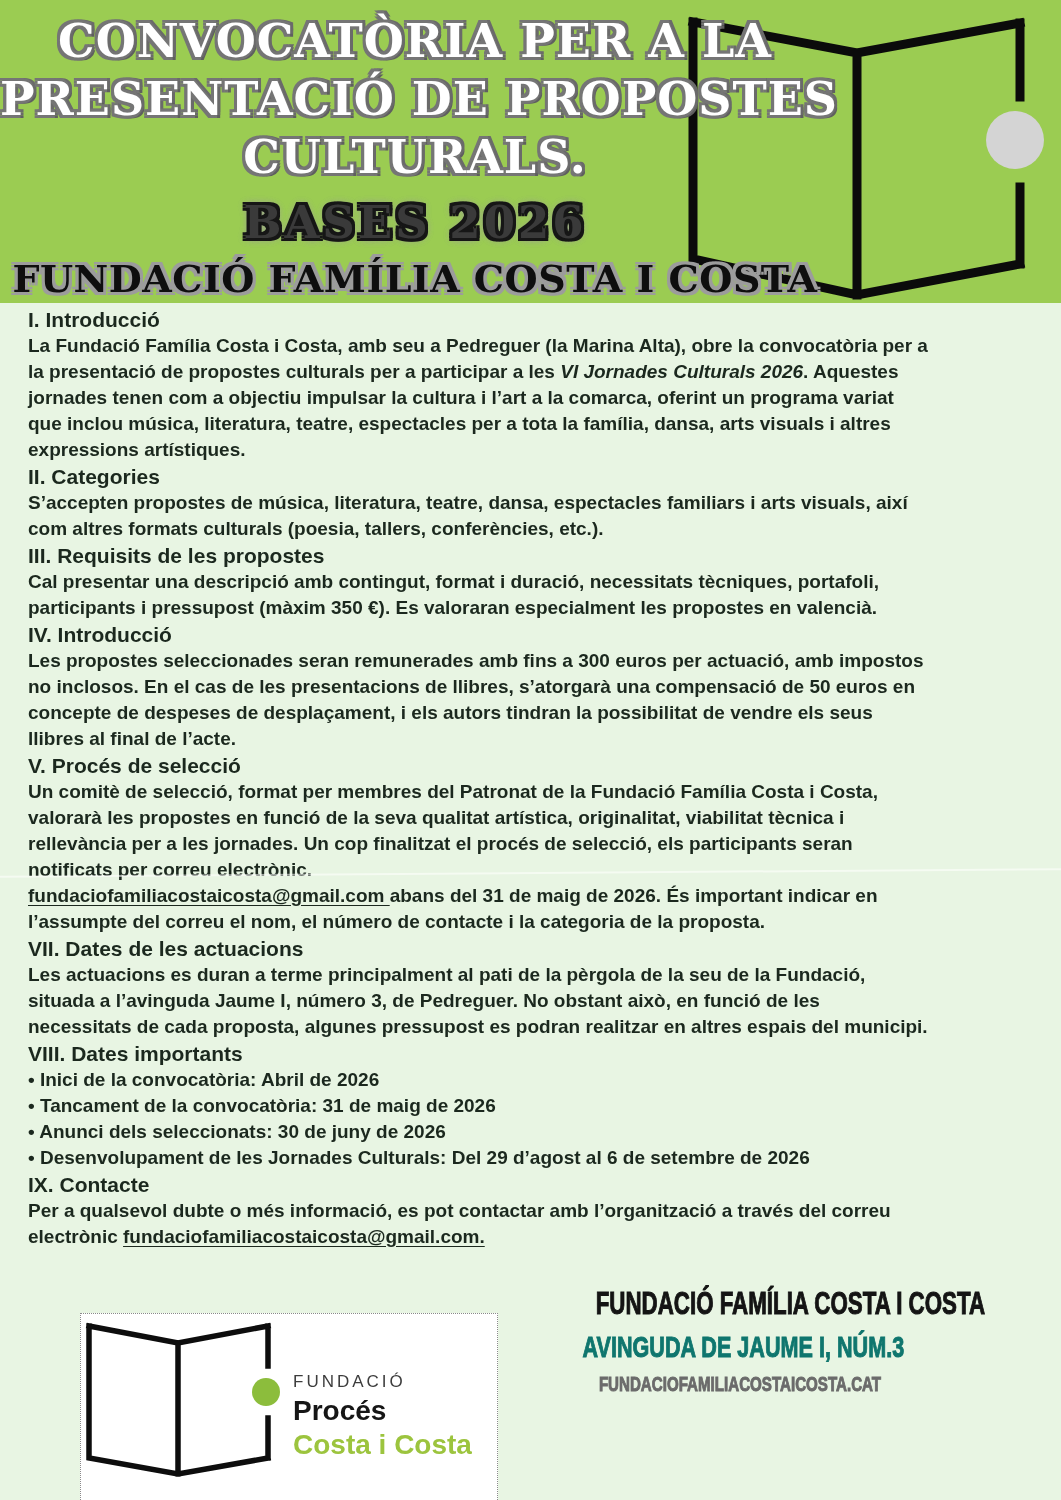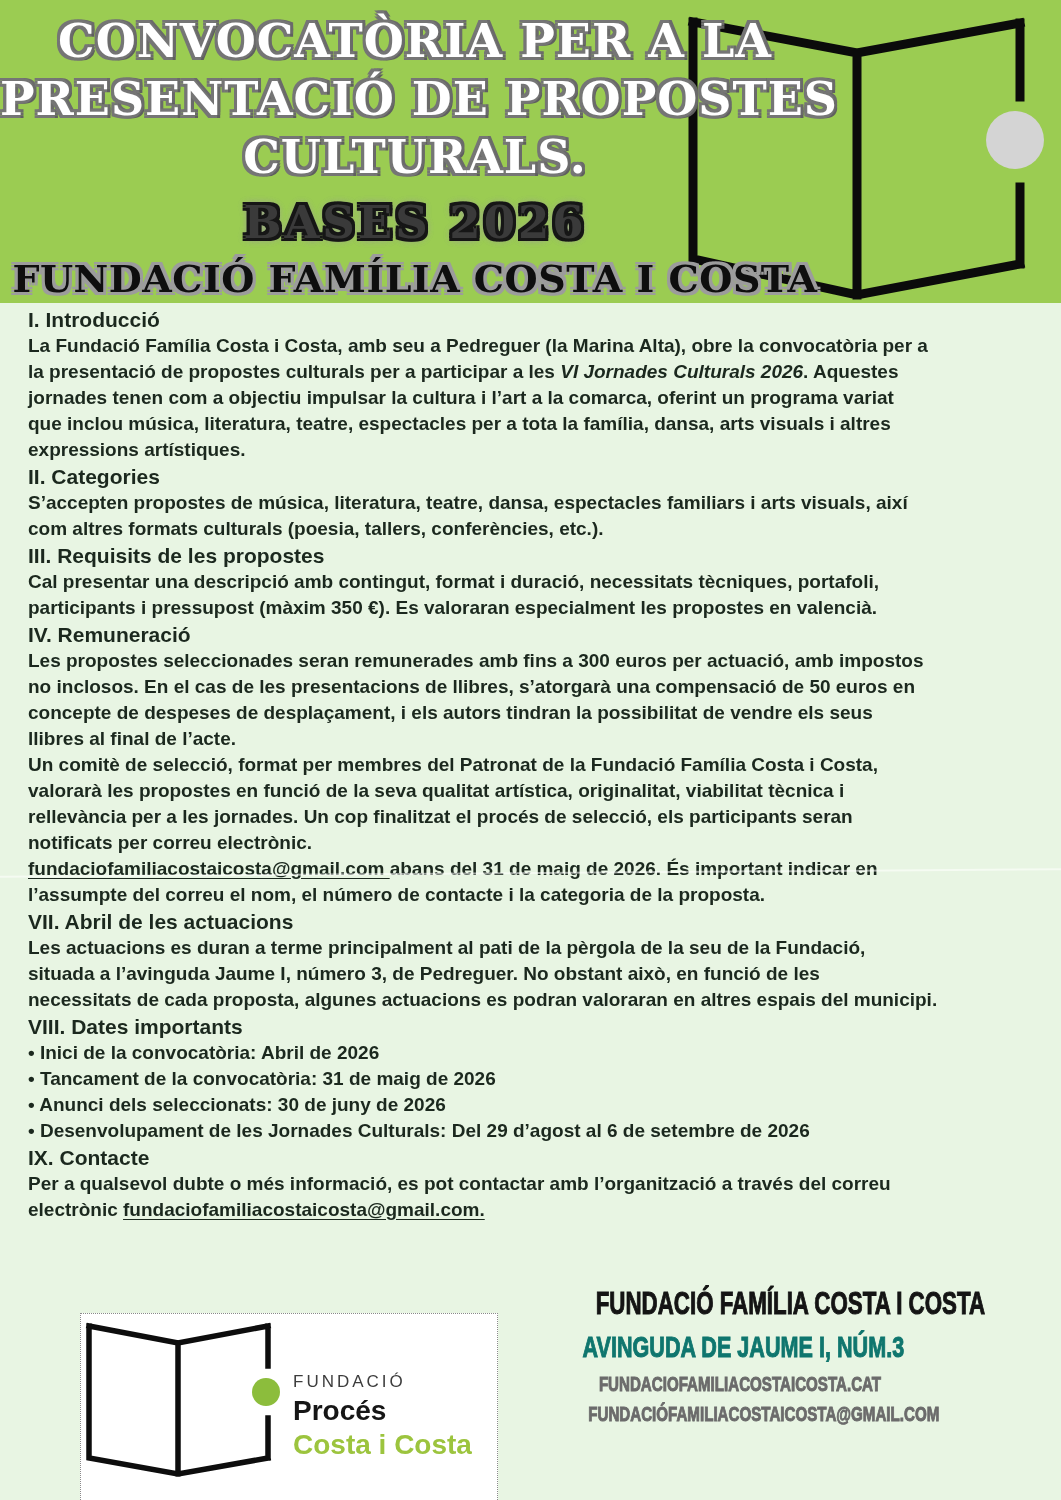--- a/index.html
+++ b/index.html
@@ -122,41 +122,42 @@
         <div class="sec-h">II. Categories</div>
         <p class="sec-p"><span>S’accepten propostes de música, literatura, teatre, dansa, espectacles familiars i arts visuals, així
 com altres formats culturals (poesia, tallers, conferències, etc.).</span></p>
       </div>
       <div>
         <div class="sec-h">III. Requisits de les propostes</div>
         <p class="sec-p"><span>Cal presentar una descripció amb contingut, format i duració, necessitats tècniques, portafoli,
 participants i pressupost (màxim 350 €). Es valoraran especialment les propostes en valencià.</span></p>
       </div>
       <div>
-        <div class="sec-h">IV. Remuneració</div>
+        <div class="sec-h">IV. Introducció</div>
         <p class="sec-p"><span>Les propostes seleccionades seran remunerades amb fins a 300 euros per actuació, amb impostos
 no inclosos. En el cas de les presentacions de llibres, s’atorgarà una compensació de 50 euros en
 concepte de despeses de desplaçament, i els autors tindran la possibilitat de vendre els seus
 llibres al final de l’acte.</span></p>
       </div>
       <div>
+        <div class="sec-h">V. Procés de selecció</div>
         <p class="sec-p"><span>Un comitè de selecció, format per membres del Patronat de la Fundació Família Costa i Costa,
 valorarà les propostes en funció de la seva qualitat artística, originalitat, viabilitat tècnica i
 rellevància per a les jornades. Un cop finalitzat el procés de selecció, els participants seran
 notificats per correu electrònic.</span></p>
       </div>
       <div>
         <p class="sec-p"><span class="ul">fundaciofamiliacostaicosta@gmail.com </span><span>abans del 31 de maig de 2026. És important indicar en
 l’assumpte del correu el nom, el número de contacte i la categoria de la proposta.</span></p>
       </div>
       <div>
-        <div class="sec-h">VII. Abril de les actuacions</div>
+        <div class="sec-h">VII. Dates de les actuacions</div>
         <p class="sec-p"><span>Les actuacions es duran a terme principalment al pati de la pèrgola de la seu de la Fundació,
 situada a l’avinguda Jaume I, número 3, de Pedreguer. No obstant això, en funció de les
-necessitats de cada proposta, algunes actuacions es podran valoraran en altres espais del municipi.</span></p>
+necessitats de cada proposta, algunes pressupost es podran realitzar en altres espais del municipi.</span></p>
       </div>
       <div>
         <div class="sec-h">VIII. Dates importants</div>
         <p class="sec-p"><span>• Inici de la convocatòria: Abril de 2026
 • Tancament de la convocatòria: 31 de maig de 2026
 • Anunci dels seleccionats: 30 de juny de 2026
 • Desenvolupament de les Jornades Culturals: Del 29 d’agost al 6 de setembre de 2026</span></p>
       </div>
       <div>
         <div class="sec-h">IX. Contacte</div>
@@ -174,16 +175,15 @@
       <div class="logo-fundacio">FUNDACIÓ</div>
       <div class="logo-familia">Procés</div>
       <div class="logo-costa">Costa i Costa</div>
     </div>
   </div>
 
   <div class="contact-block">
     <div class="contact-name"><span class="cond">FUNDACIÓ FAMÍLIA COSTA I COSTA</span></div>
     <div class="contact-addr"><span class="cond">AVINGUDA DE JAUME I, NÚM.3</span></div>
     <div class="contact-small"><span class="cond">FUNDACIOFAMILIACOSTAICOSTA.CAT</span></div>
-    <div class="contact-small"><span class="cond">FUNDACIÓFAMILIACOSTAICOSTA@GMAIL.COM</span></div>
   </div>
 
 </div>
 
 </body></html>

